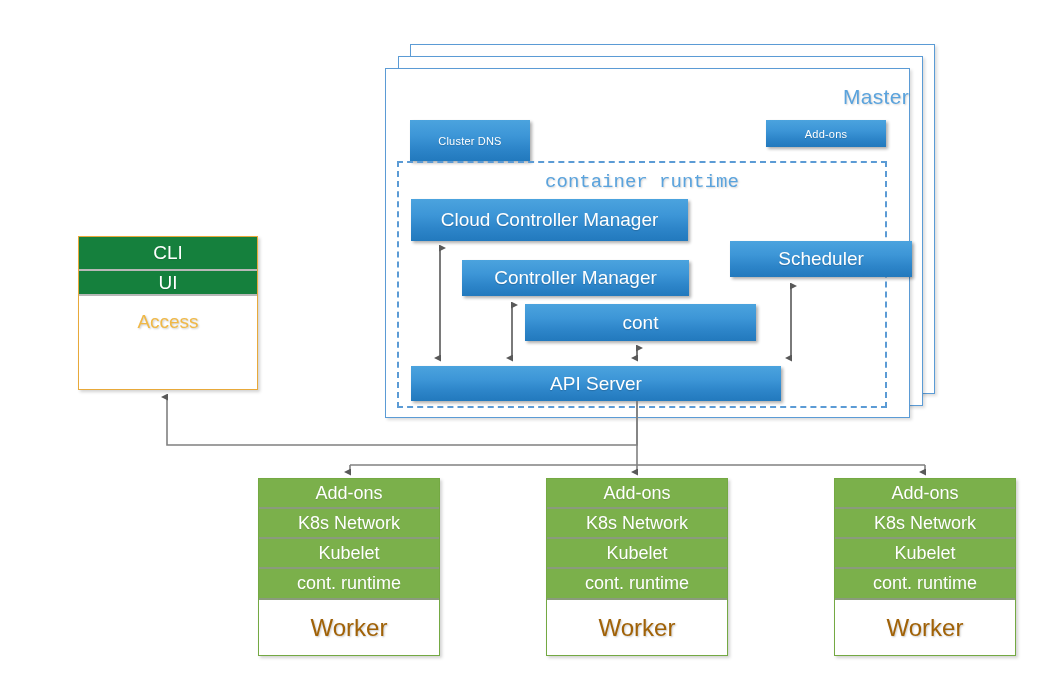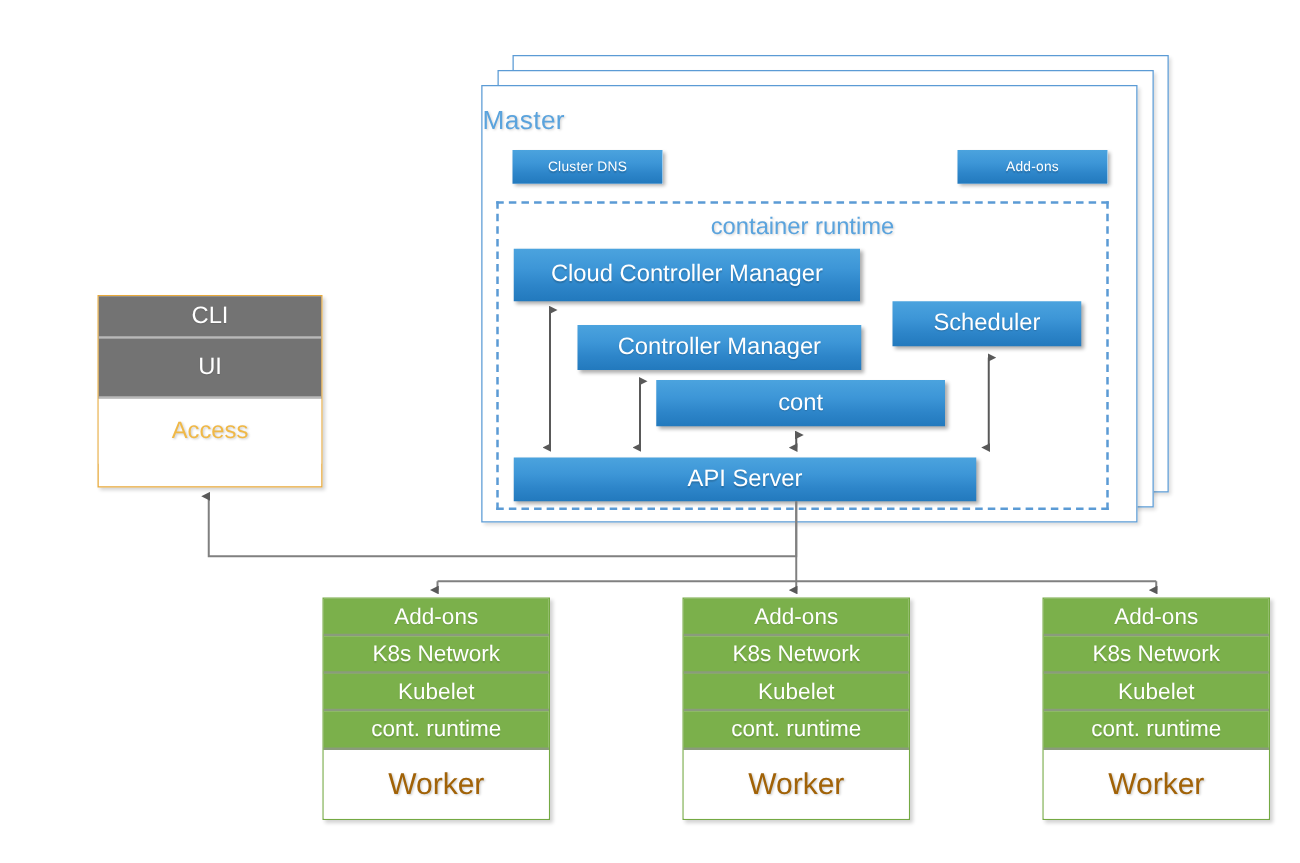--- a/index.html
+++ b/index.html
@@ -30,21 +30,21 @@
   .master-card {
     border: 1px solid #5b9bd5;
     background: #ffffff;
     box-shadow: 2px 2px 3px rgba(0,0,0,0.14);
   }
 
   .master-title {
     position: absolute;
     left: 0;
     width: 100%;
-    text-align: left;
+    text-align: right;
     color: #5aa3dd;
     font-size: 21px;
     letter-spacing: .3px;
     text-shadow: 1px 1px 2px rgba(0,0,0,0.18);
   }
 
   
   .dashed-region {
     border: 2px dashed #5b9bd5;
     background: transparent;
@@ -76,21 +76,21 @@
     letter-spacing: .2px;
   }
 
   
   .orange-wrap {
     border: 1px solid #e8a93a;
     background: #ffffff;
     box-shadow: 2px 2px 3px rgba(0,0,0,0.18);
   }
   .orange-row {
-    background: #737373;
+    background: #15803d;
     color: #ffffff;
     display: flex;
     align-items: center;
     justify-content: center;
     font-size: 19px;
     border-bottom: 2px solid #b8b8b8;
     box-sizing: border-box;
     text-shadow: 0 1px 1px rgba(0,0,0,0.12);
   }
   .orange-foot {
@@ -145,42 +145,42 @@
 
 <div id="canvas">
 
   <div class="abs master-card" style="left:410px; top:44px; width:525px; height:350px;"></div>
   <div class="abs master-card" style="left:398px; top:56px; width:525px; height:350px;"></div>
 
   <div class="abs master-card" style="left:385px; top:68px; width:525px; height:350px;">
 
     <div class="master-title" style="top:16px;">Master</div>
 
-    <div class="abs blue-box small" style="left:24px; top:51px; width:120px; height:27px;">Cluster DNS</div>
+    <div class="abs blue-box small" style="left:24px; top:51px; width:120px; height:41px;">Cluster DNS</div>
 
     <div class="abs blue-box small" style="left:380px; top:51px; width:120px; height:27px;">Add-ons</div>
 
     <div class="abs dashed-region" style="left:11px; top:92px; width:490px; height:247px;">
-      <div class="dashed-title" style="top:8px;">container runtime</div>
+      <div class="dashed-title" style="top:8px;font-family:Liberation Mono, monospace;">container runtime</div>
     </div>
 
     <div class="abs blue-box" style="left:25px; top:130px; width:277px; height:42px;">Cloud Controller Manager</div>
 
     <div class="abs blue-box" style="left:76px; top:191px; width:227px; height:36px;">Controller Manager</div>
 
-    <div class="abs blue-box" style="left:328px; top:172px; width:151px; height:36px;">Scheduler</div>
+    <div class="abs blue-box" style="left:344px; top:172px; width:182px; height:36px;">Scheduler</div>
 
     <div class="abs blue-box" style="left:139px; top:235px; width:231px; height:37px;">cont</div>
 
     <div class="abs blue-box" style="left:25px; top:297px; width:370px; height:35px;">API Server</div>
   </div>
 
   <div class="abs orange-wrap" style="left:78px; top:236px; width:180px; height:154px;">
     <div class="orange-row" style="height:34px;">CLI</div>
-    <div class="orange-row" style="height:48px;">UI</div>
+    <div class="orange-row" style="height:25px;">UI</div>
     <div class="orange-foot" style="height:52px;text-align:center;">Access</div>
   </div>
 
   <div class="abs green-wrap" style="left:258px; top:478px; width:182px; height:178px;">
     <div class="green-row" style="height:30px;">Add-ons</div>
     <div class="green-row" style="height:30px;">K8s Network</div>
     <div class="green-row" style="height:30px;">Kubelet</div>
     <div class="green-row" style="height:31px;">cont. runtime</div>
     <div class="green-foot" style="height:55px;">Worker</div>
   </div>

